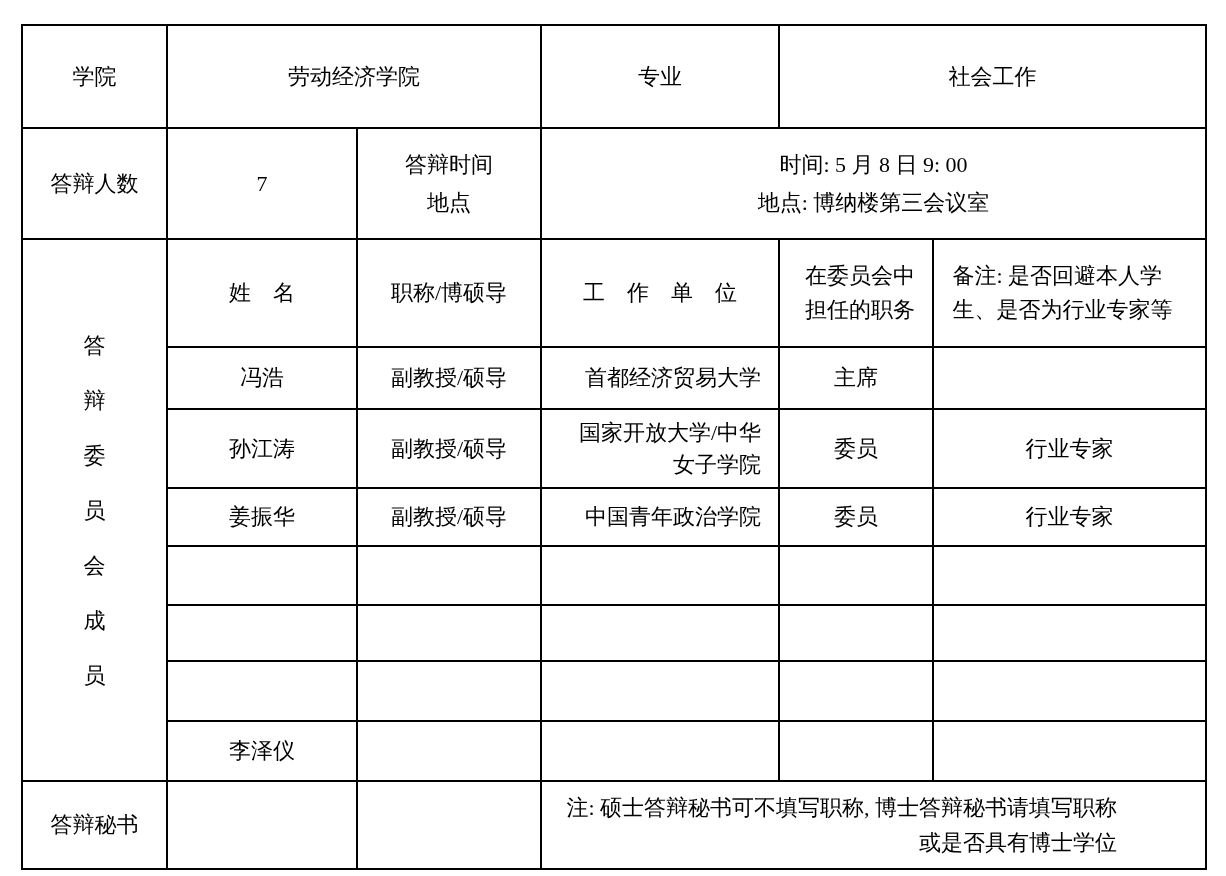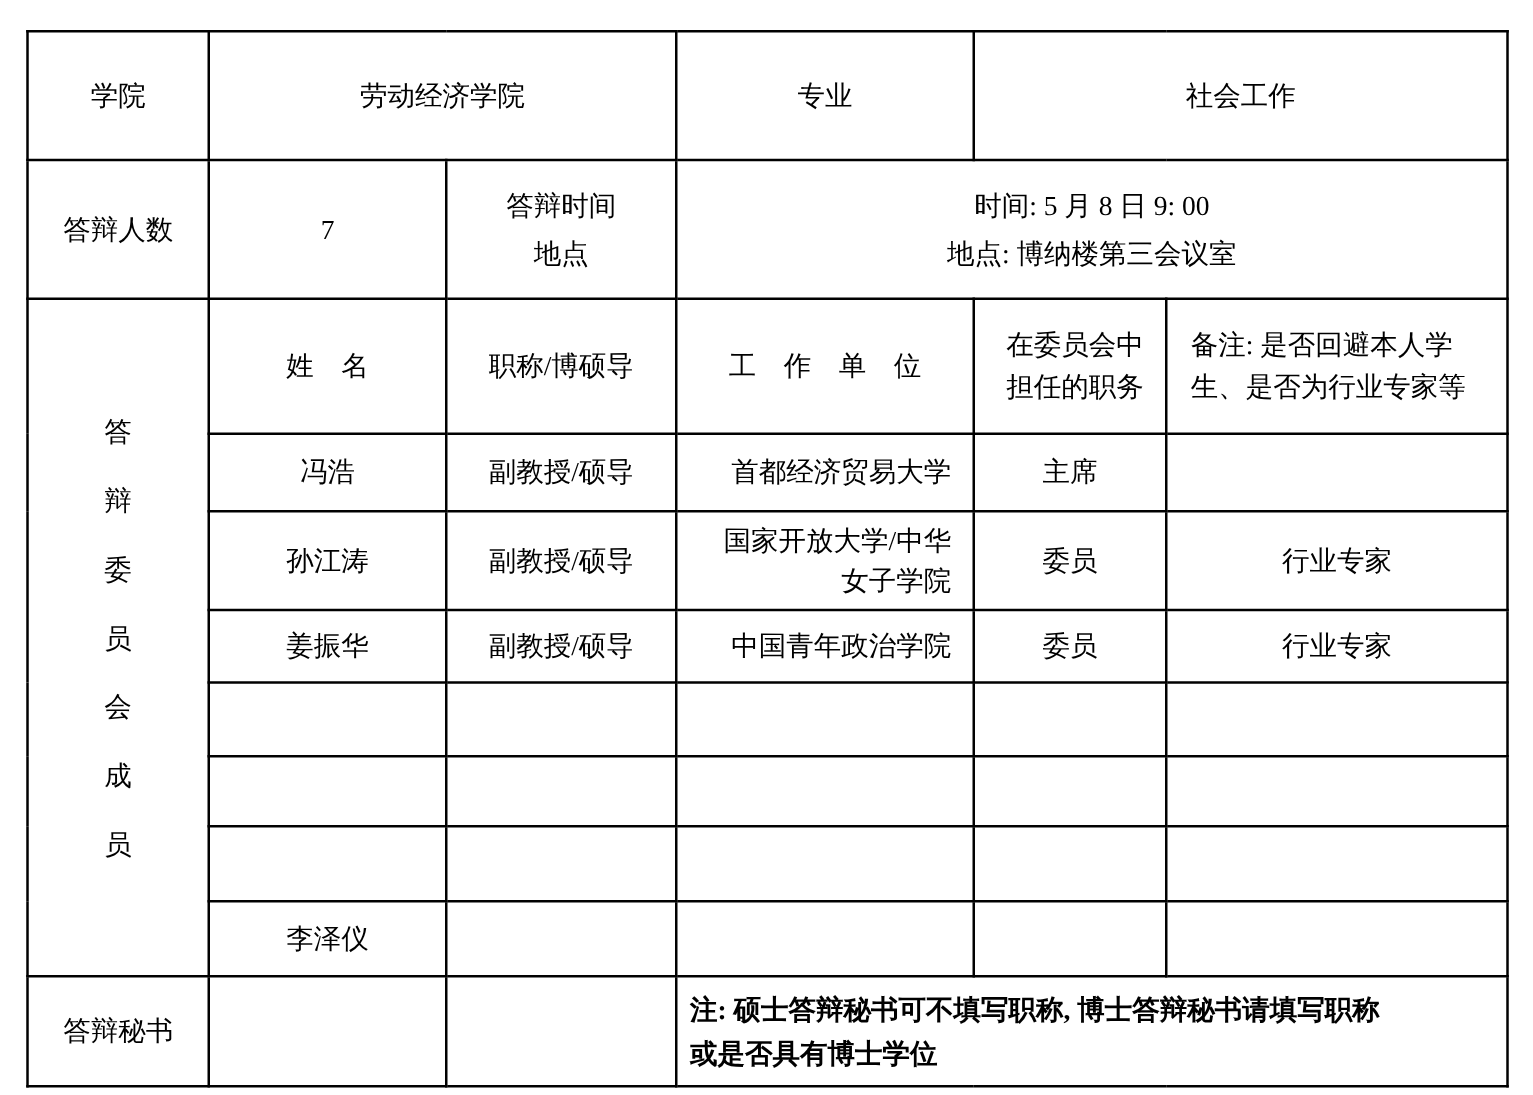--- a/index.html
+++ b/index.html
@@ -63,23 +63,22 @@
     text-align: right;
     line-height: 1.45;
   }
   .note-cell {
     text-align: left;
     vertical-align: middle;
   }
   .note-text {
     max-width: 565px;
     margin-left: 6px;
-    text-align: left;
+    text-align: right;
     line-height: 1.6;
-    font-weight: bold;
   }
 </style>
 </head>
 <body>
 
 <div class="page">
   <table class="form">
     <colgroup>
       <col style="width:145px">
       <col style="width:190px">

